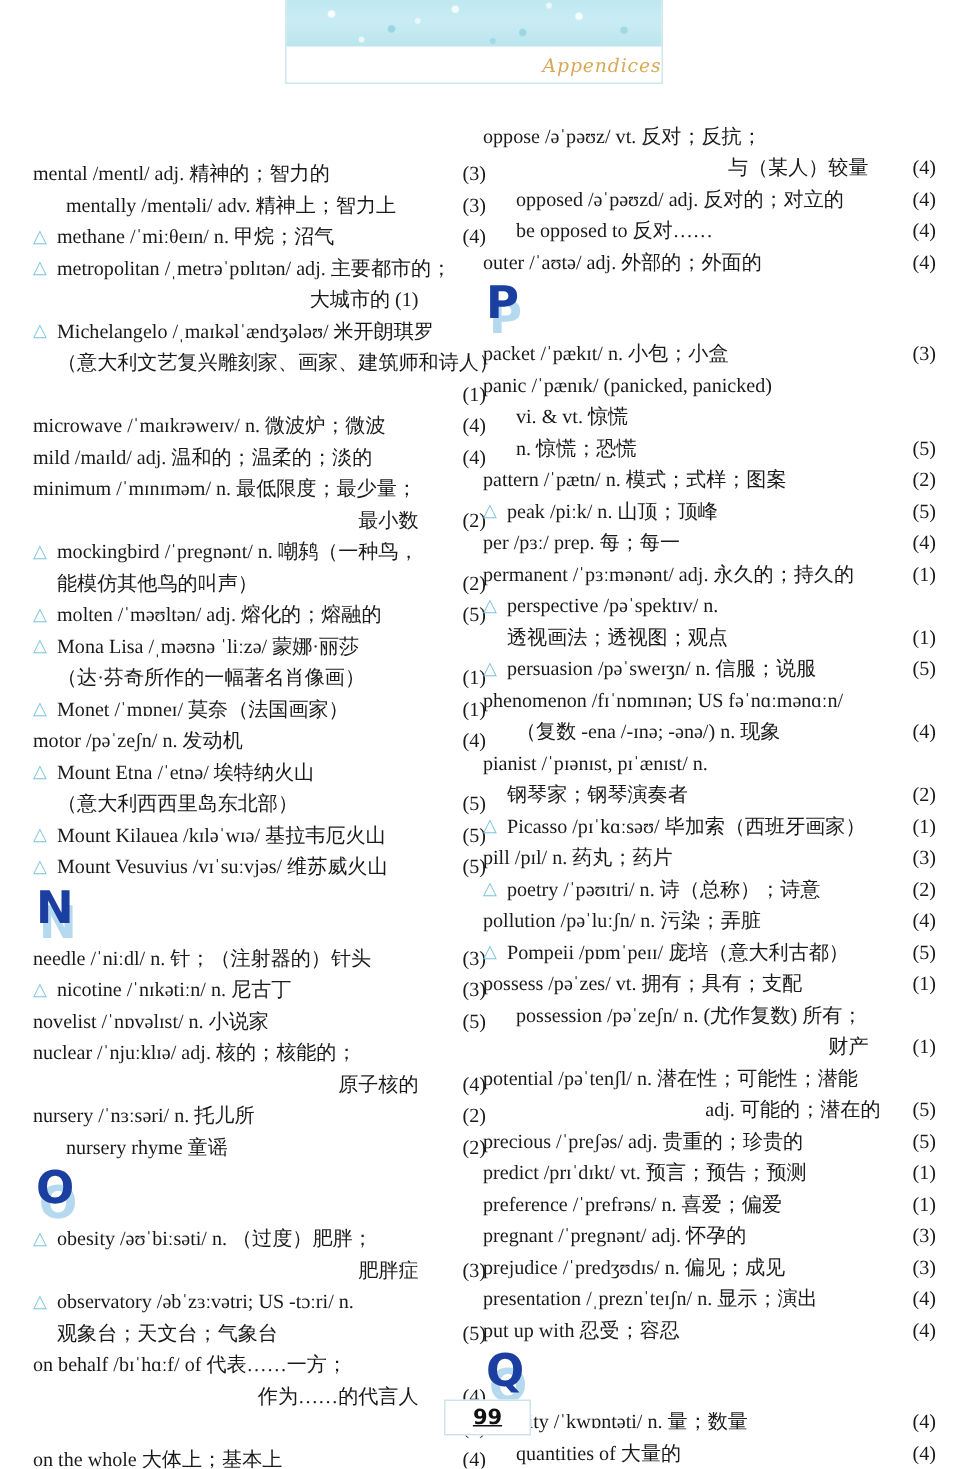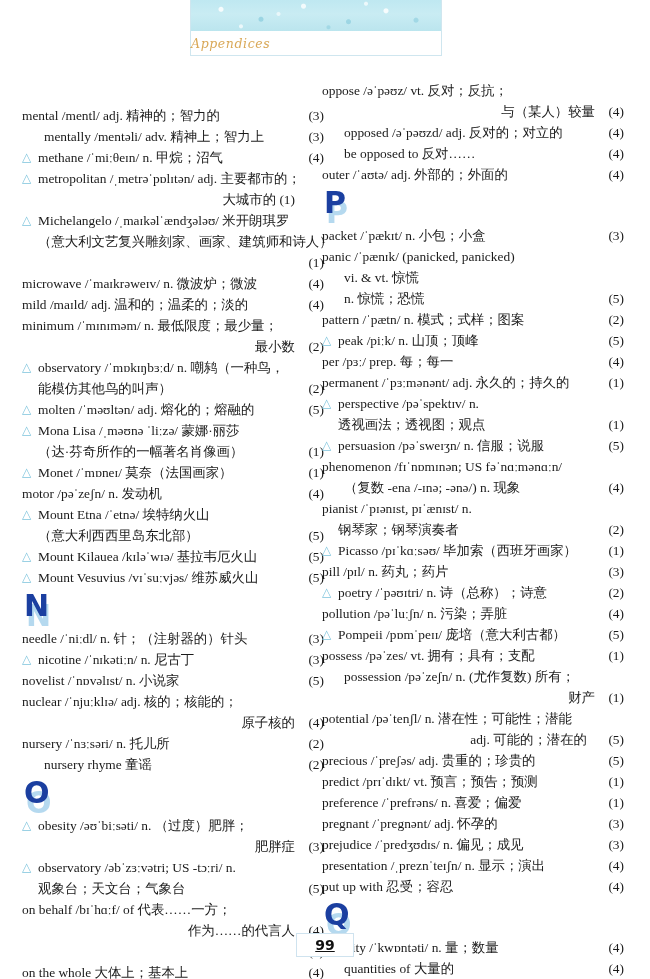--- a/index.html
+++ b/index.html
@@ -46,21 +46,21 @@
       radial-gradient(circle at 70% 12%, rgba(255,255,255,0.7) 0 1.5px, rgba(0,0,0,0) 2.5px),
       linear-gradient(180deg, #bfe8f1 0%, #c9ecf3 45%, #bbe5ee 100%);
   }
   .banner-caption {
     position: absolute;
     left: 0;
     top: 31px;
     width: 100%;
     height: 25px;
     line-height: 25px;
-    text-align: left;
+    text-align: right;
     font-family: "DejaVu Serif", serif;
     font-style: italic;
     font-size: 12.5px;
     letter-spacing: 0.6px;
     color: #d9a857;
   }
 
   
   .columns {
     position: absolute;
@@ -91,21 +91,21 @@
   .line .txt {
     position: absolute;
     left: 0;
     top: 0;
     line-height: 21px;
   }
   .line.indent1 .txt { left: 22px; }
   .line.indent2 .txt { left: 16px; }
   .line.right-align .txt {
     left: auto;
-    right: 32px;
+    right: 48px;
     font-family: Liberation Serif, serif;
   }
   .line.right-align-wide .txt {
     left: auto;
     right: 40px;
   }
   .unit {
     position: absolute;
     right: 3px;
     top: 0;
@@ -237,21 +237,21 @@
           <span class="txt">minimum /ˈmɪnɪməm/ n. 最低限度；最少量；</span>
         </div>
         <div class="line right-align">
           <span class="txt">最小数</span>
           <span class="unit">(2)</span>
         </div>
       </div>
       <div class="entry">
         <div class="line indent2">
           <span class="tri-glyph">△</span>
-          <span class="txt">observatory /ˈmɒkɪŋbɜːd/ n. 嘲鸫（一种鸟，</span>
+          <span class="txt">mockingbird /ˈpregnənt/ n. 嘲鸫（一种鸟，</span>
         </div>
         <div class="line indent2">
           <span class="txt">能模仿其他鸟的叫声）</span>
           <span class="unit">(2)</span>
         </div>
       </div>
       <div class="entry">
         <div class="line indent2">
           <span class="tri-glyph">△</span>
           <span class="txt">molten /ˈməʊltən/ adj. 熔化的；熔融的</span>

